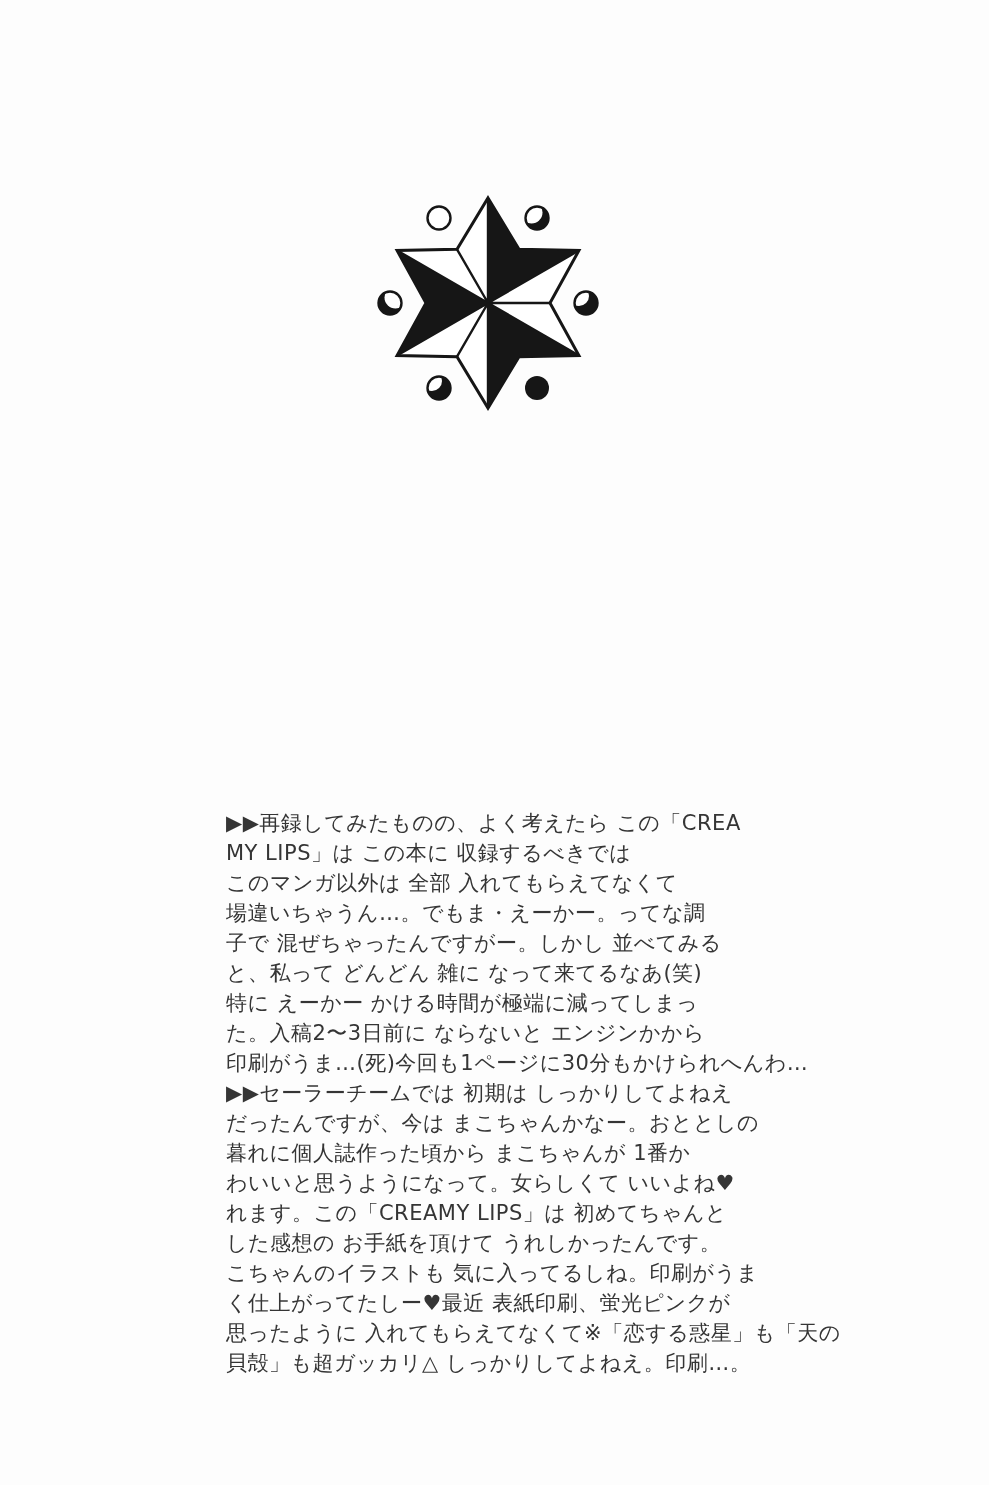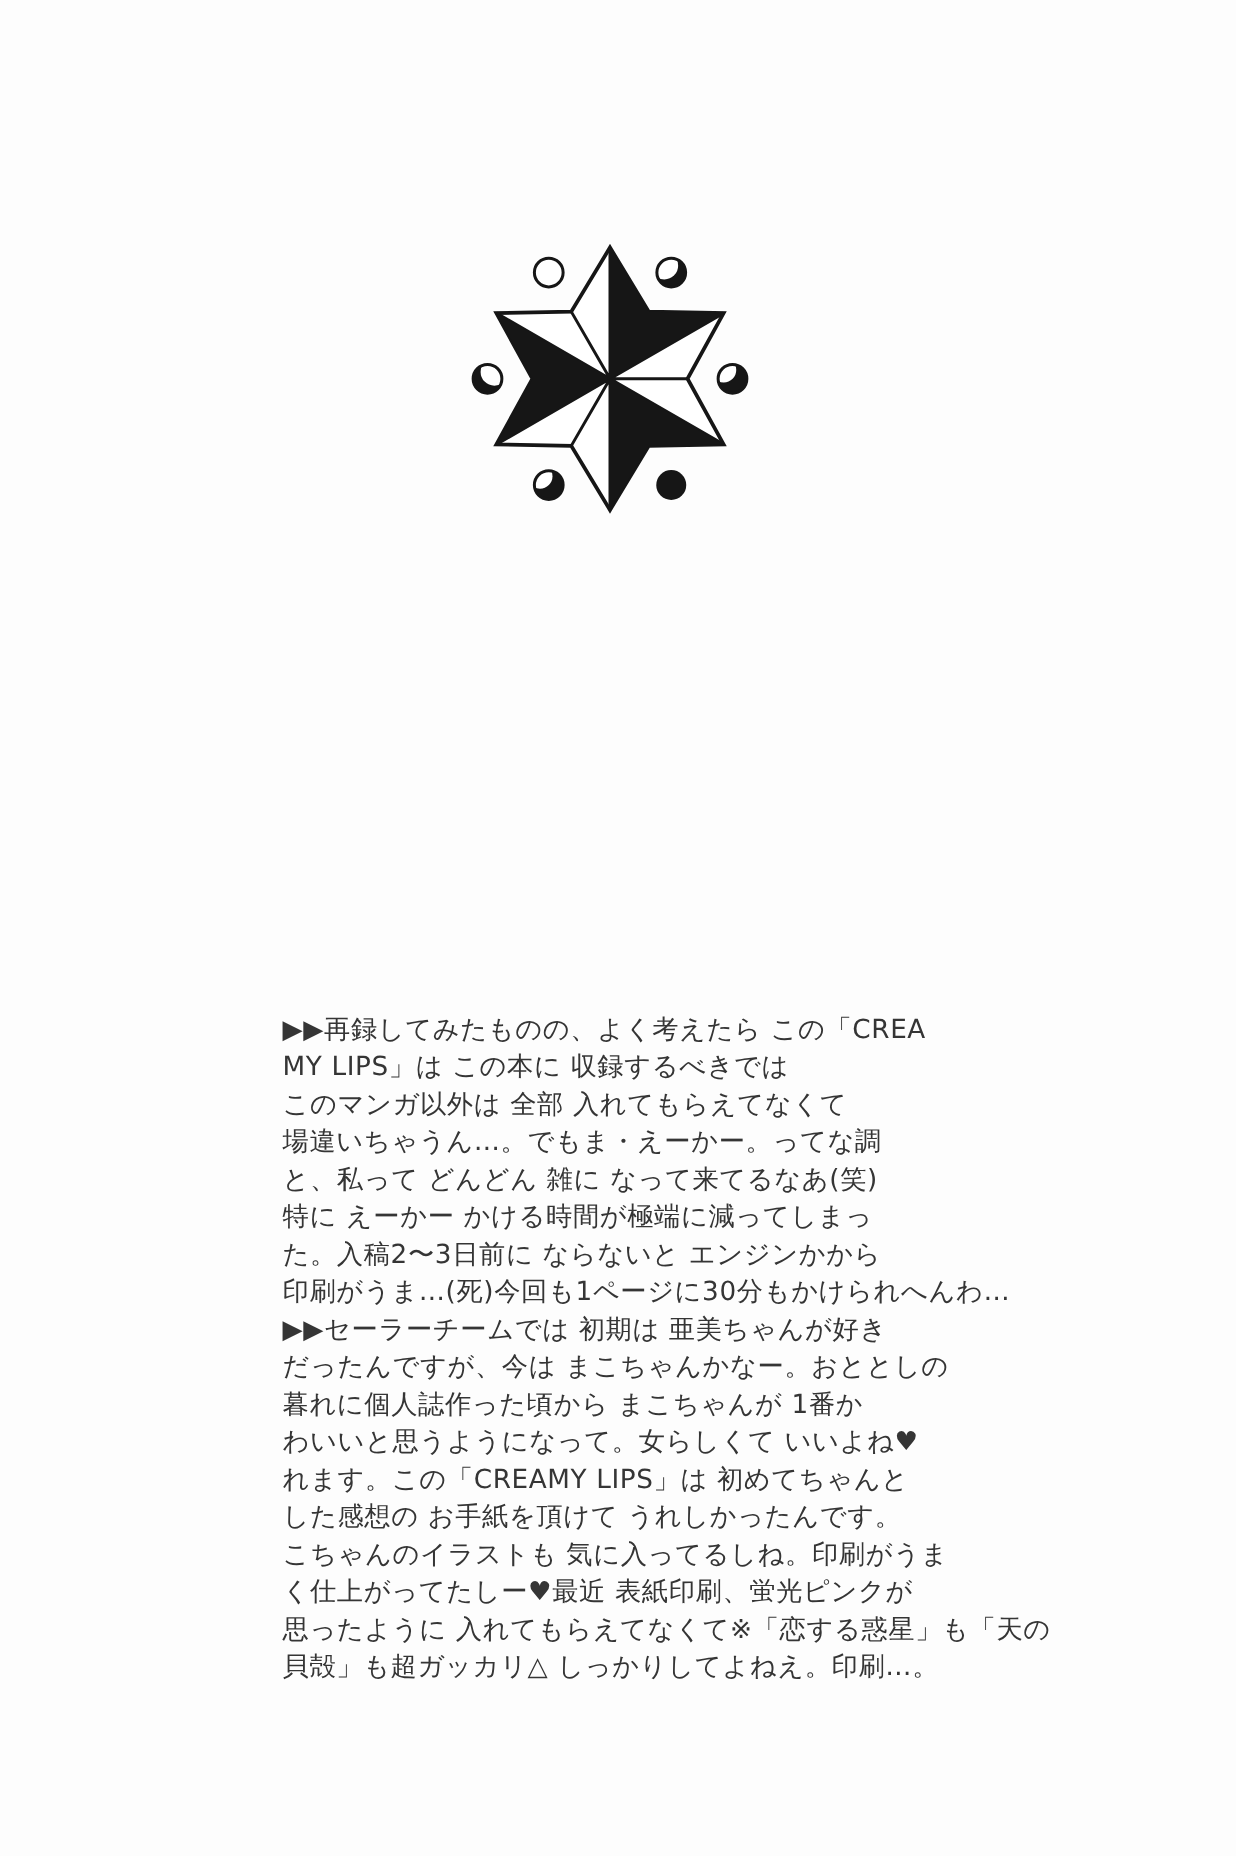--- a/index.html
+++ b/index.html
@@ -100,25 +100,26 @@
       </g>
       <circle cx="-98" cy="0" r="11.5" fill="none" stroke="#161616" stroke-width="2.4"></circle>
     </g>
   </svg>
 
   <div class="afterword">
     <div class="hand-line">▶▶再録してみたものの、よく考えたら この「CREA</div>
     <div class="hand-line">MY LIPS」は この本に 収録するべきでは</div>
     <div class="hand-line">このマンガ以外は 全部 入れてもらえてなくて</div>
     <div class="hand-line">場違いちゃうん…。でもま・えーかー。ってな調</div>
+    <div class="hand-line">子で 混ぜちゃったんですがー。しかし 並べてみる</div>
     <div class="hand-line">と、私って どんどん 雑に なって来てるなあ(笑)</div>
     <div class="hand-line">特に えーかー かける時間が極端に減ってしまっ</div>
     <div class="hand-line">た。入稿2〜3日前に ならないと エンジンかから</div>
     <div class="hand-line">印刷がうま…(死)今回も1ページに30分もかけられへんわ…</div>
-    <div class="hand-line">▶▶セーラーチームでは 初期は 亜美ちゃんが好き</div>
+    <div class="hand-line">▶▶セーラーチームでは 初期は しっかりしてよねえ</div>
     <div class="hand-line">だったんですが、今は まこちゃんかなー。おととしの</div>
     <div class="hand-line">暮れに個人誌作った頃から まこちゃんが 1番か</div>
     <div class="hand-line">わいいと思うようになって。女らしくて いいよね♥</div>
     <div class="hand-line">れます。この「CREAMY LIPS」は 初めてちゃんと</div>
     <div class="hand-line">した感想の お手紙を頂けて うれしかったんです。</div>
     <div class="hand-line">こちゃんのイラストも 気に入ってるしね。印刷がうま</div>
     <div class="hand-line">く仕上がってたしー♥最近 表紙印刷、蛍光ピンクが</div>
     <div class="hand-line">思ったように 入れてもらえてなくて※「恋する惑星」も「天の</div>
     <div class="hand-line">貝殻」も超ガッカリ△ しっかりしてよねえ。印刷…。</div>
   </div>

